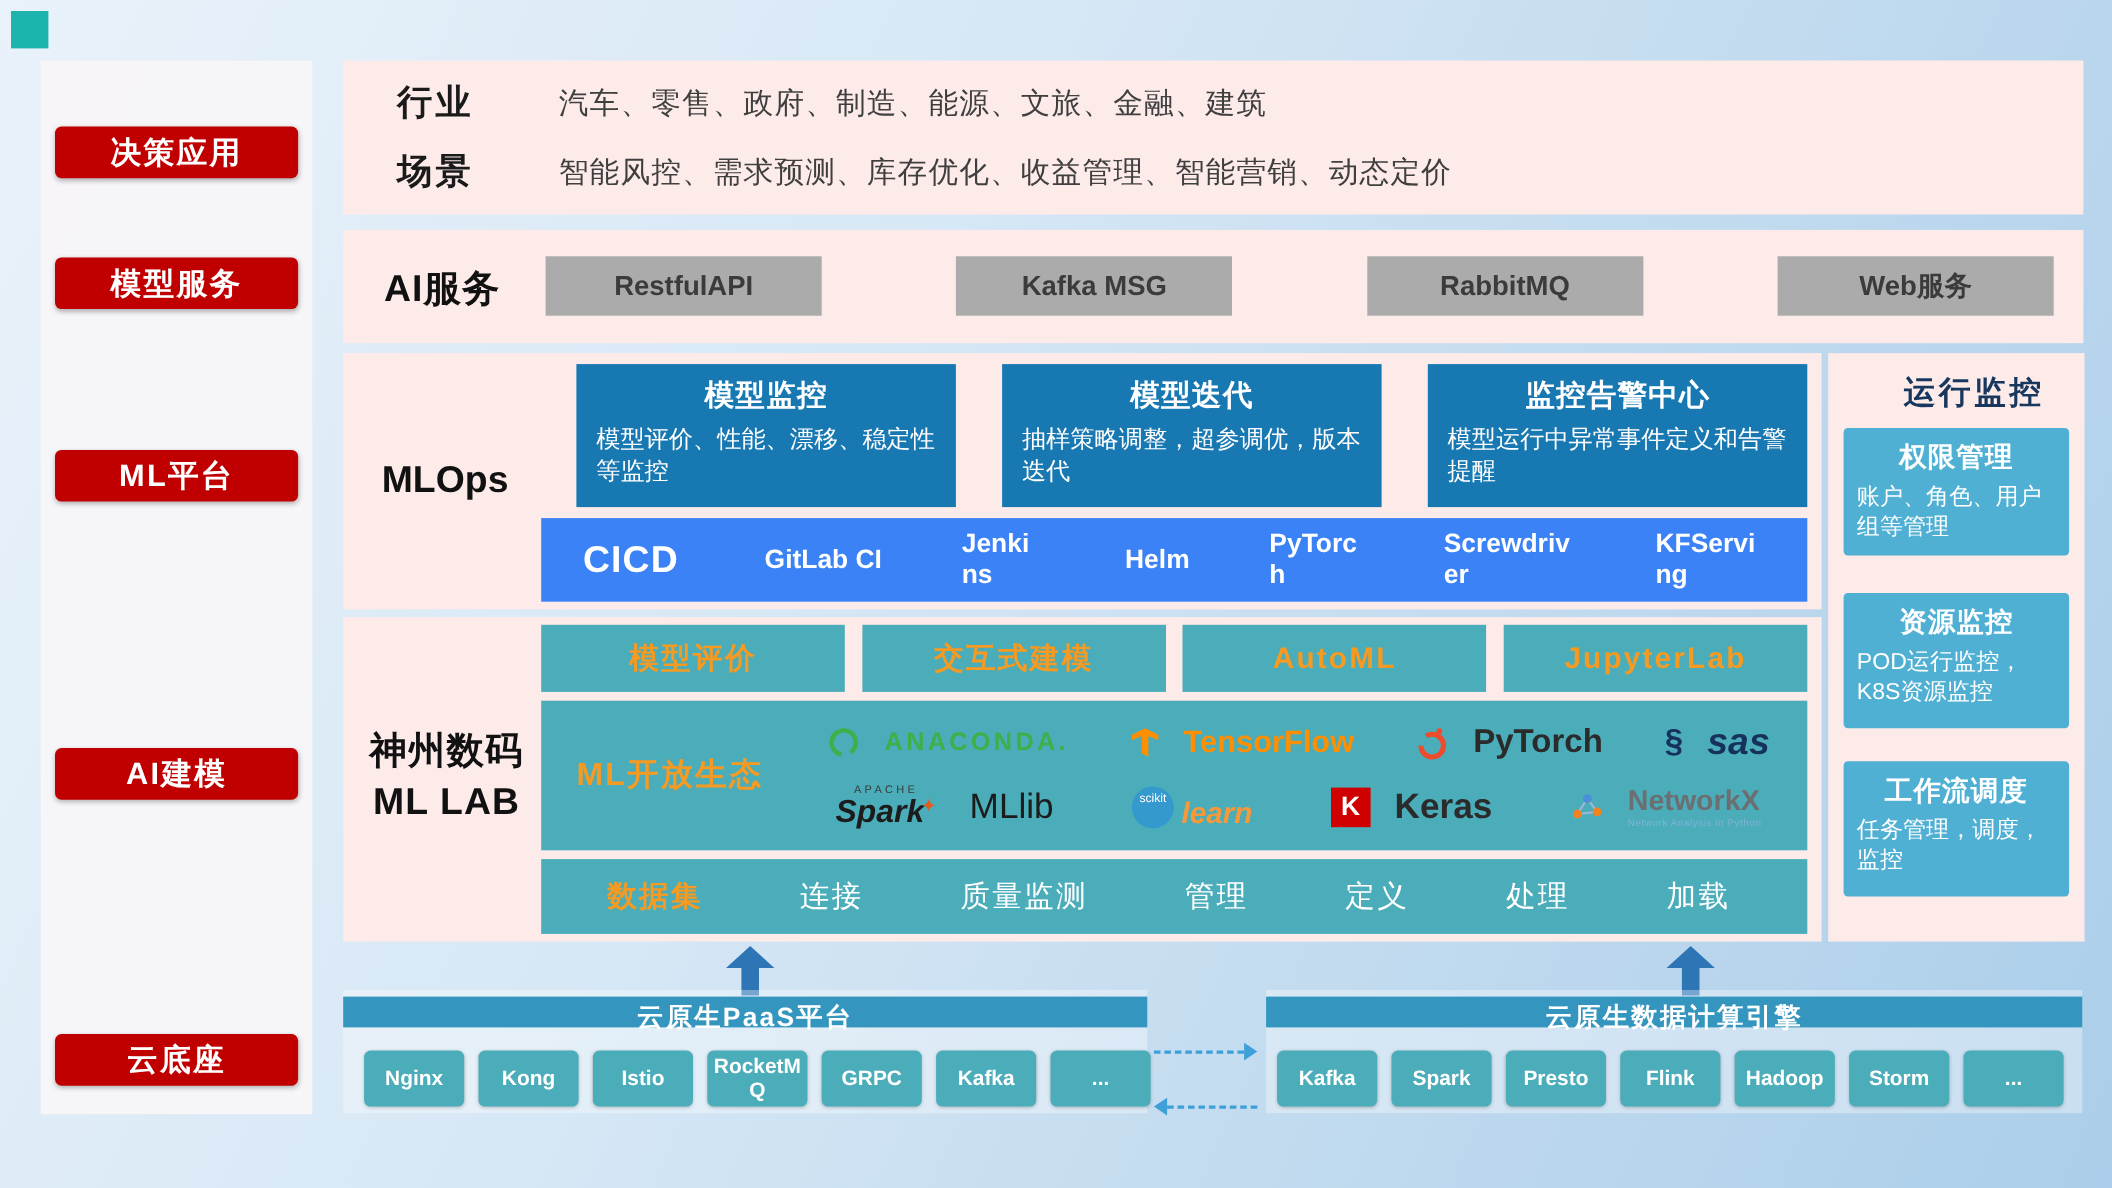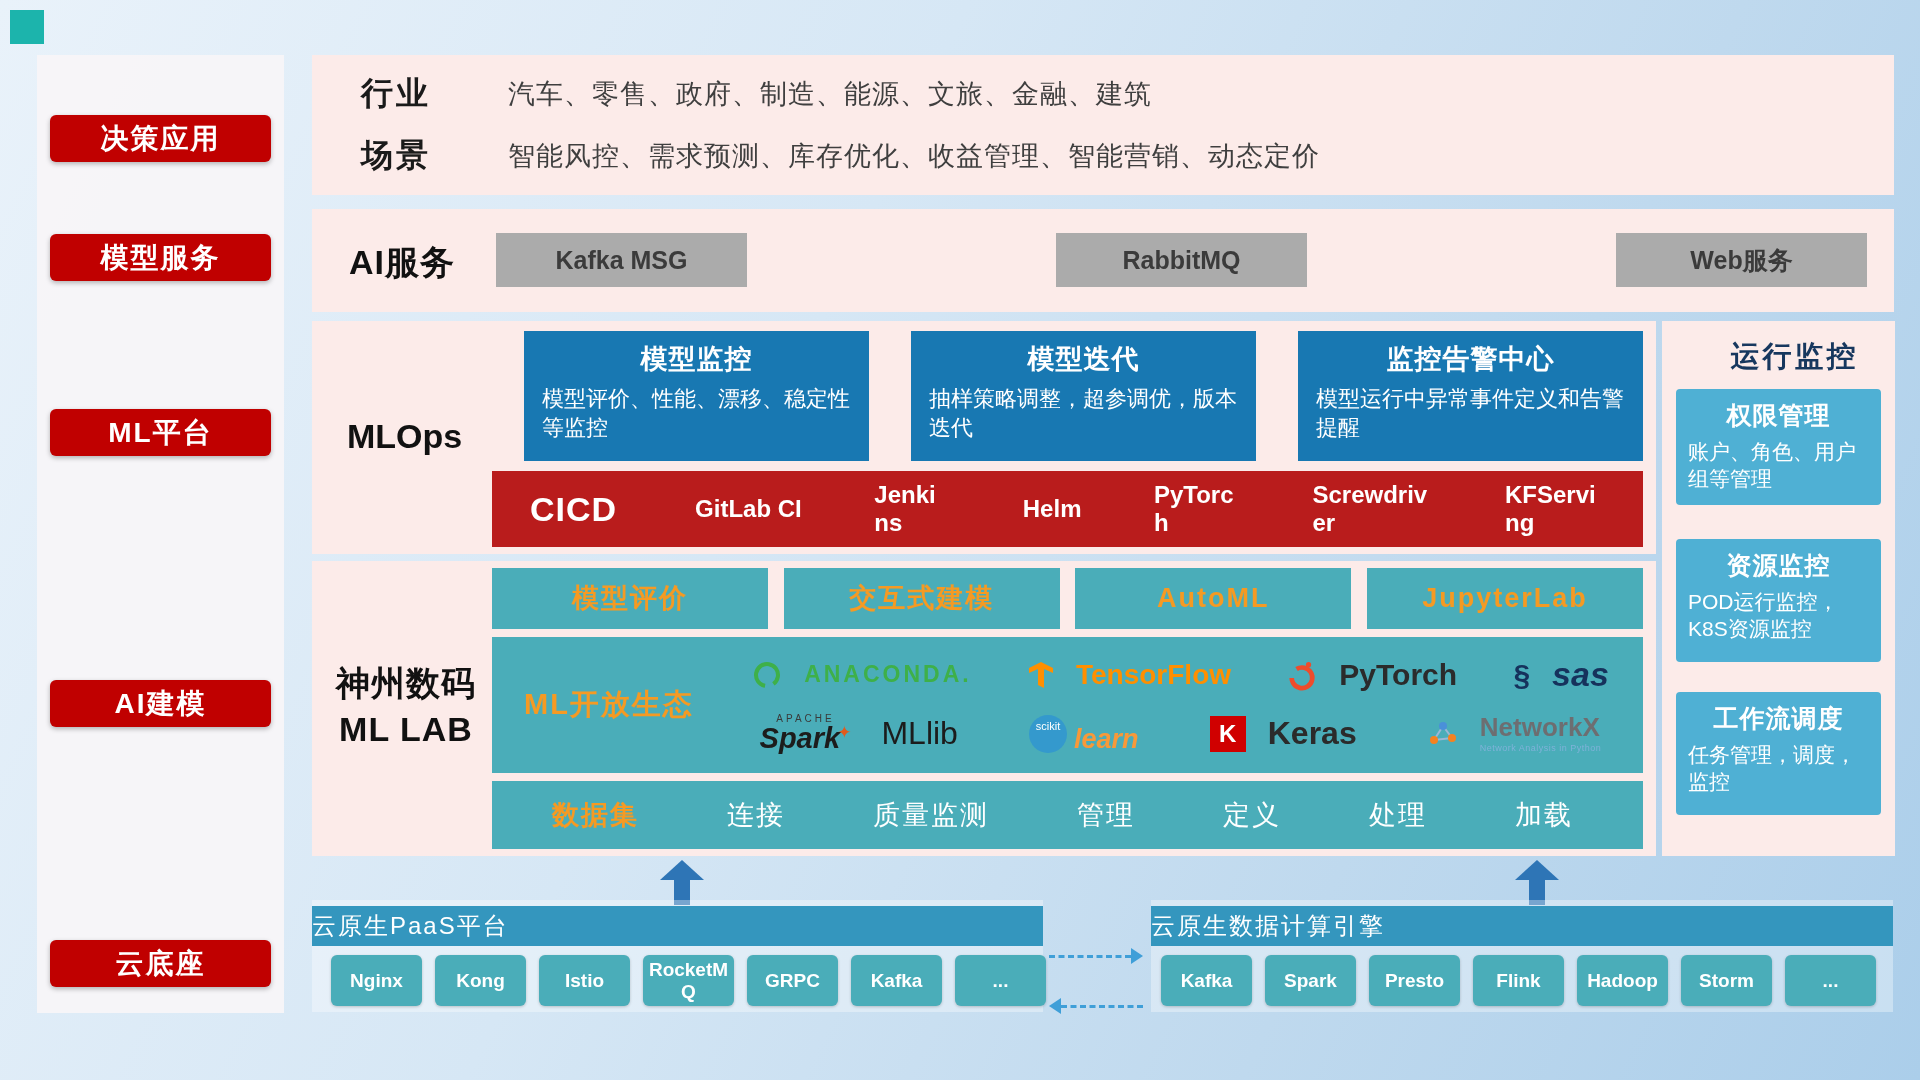--- a/index.html
+++ b/index.html
@@ -33,21 +33,21 @@
   .svc-btn { width:251px; height:54px; background:#ababab; color:#3b3b3b; font-size:25px; font-weight:bold;
              text-align:center; line-height:54px; }
 
   
   .row-mlops { left:312px; top:321px; width:1344px; height:233px; }
   .mlops-label { left:35px; top:96px; font-size:34px; }
   .mlops-cards { position:absolute; left:180px; top:10px; width:1151px; height:130px; display:flex; gap:10px; }
   .blue-card { flex:1; background:#1878b2; padding:10px 18px;margin-left:32px; }
   .card-title { text-align:center; color:#fff; font-size:27px; font-weight:bold; margin-bottom:8px; letter-spacing:1px; }
   .card-desc { color:#fff; font-size:22px; line-height:1.3; }
-  .cicd-bar { position:absolute; left:180px; top:150px; width:1151px; height:76px; background:#b91c1c;
+  .cicd-bar { position:absolute; left:180px; top:150px; width:1151px; height:76px; background:#3b82f6;
               display:flex; align-items:center; padding:0 38px; }
   .cicd-label { color:#fff; font-size:34px; font-weight:bold; margin-right:78px; letter-spacing:1px; }
   .cicd-tools { flex:1; display:flex; justify-content:space-between; align-items:center; }
   .tool { color:#fff; font-size:24px; font-weight:bold; line-height:1.15; word-break:break-all; }
   .tool.jenkins { width:76px; } .tool.bentoml { width:86px; }
   .tool.screwdriver { width:120px; } .tool.kfserving { width:100px; }
 
   
   .row-mllab { left:312px; top:561px; width:1344px; height:295px; }
   .mllab-label { position:absolute; left:10px; top:100px; width:168px; text-align:center;
@@ -101,22 +101,22 @@
   .arrow-stem { width:16px; height:25px; background:#2e75b6; margin:0 auto; }
   .dash-arrow { position:absolute; width:94px; display:flex; align-items:center; }
   .d-line { flex:1; border-top:3px dashed #3f9fd8; }
   .d-head-r { width:0; height:0; border-top:8px solid transparent; border-bottom:8px solid transparent;
               border-left:12px solid #3f9fd8; }
   .d-head-l { width:0; height:0; border-top:8px solid transparent; border-bottom:8px solid transparent;
               border-right:12px solid #3f9fd8; }
 
   
   .bottom-backdrop { position:absolute; top:900px; height:112px; background:rgba(255,255,255,0.35); }
-  .bottom-bar { position:absolute; top:906px; height:40px; background:#3496be; color:#fff; font-size:24px;
-                font-weight:normal; line-height:40px; letter-spacing:2px; }
+  .bottom-bar { position:absolute; top:906px; height:28px; background:#3496be; color:#fff; font-size:24px;
+                font-weight:bold; text-align:center; line-height:40px; letter-spacing:2px; }
   .chips { position:absolute; top:955px; display:flex; gap:13px; }
   .chip { width:91px; height:51px; background:#4aadb9; border-radius:6px; color:#fff; font-size:19px;
           font-weight:bold; display:flex; align-items:center; justify-content:center; text-align:center;
           word-break:break-all; line-height:1.15; padding:2px; box-shadow:0 1px 3px rgba(0,0,0,0.2); }
 </style>
 </head>
 <body>
 
 <div id="stage">
   <div class="corner-accent"></div>
@@ -136,20 +136,21 @@
     </div>
     <div class="info-line">
       <span class="info-label">场景</span>
       <span class="info-text">智能风控、需求预测、库存优化、收益管理、智能营销、动态定价</span>
     </div>
   </section>
 
   <section class="panel row-ai">
     <span class="section-label ai-label">AI服务</span>
     <div class="svc-row">
+      <div class="svc-btn">RestfulAPI</div>
       <div class="svc-btn">Kafka MSG</div>
       <div class="svc-btn">RabbitMQ</div>
       <div class="svc-btn">Web服务</div>
     </div>
   </section>
 
   <section class="panel row-mlops">
     <span class="section-label mlops-label">MLOps</span>
     <div class="mlops-cards">
       <div class="blue-card">

